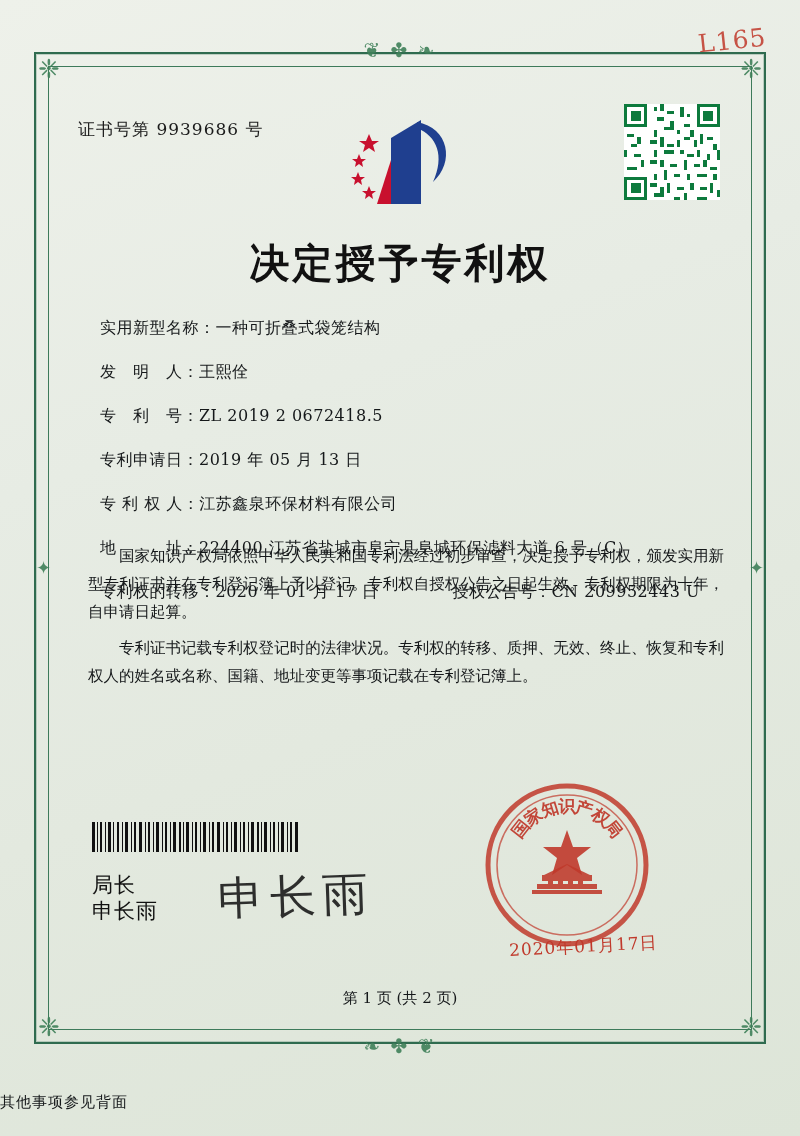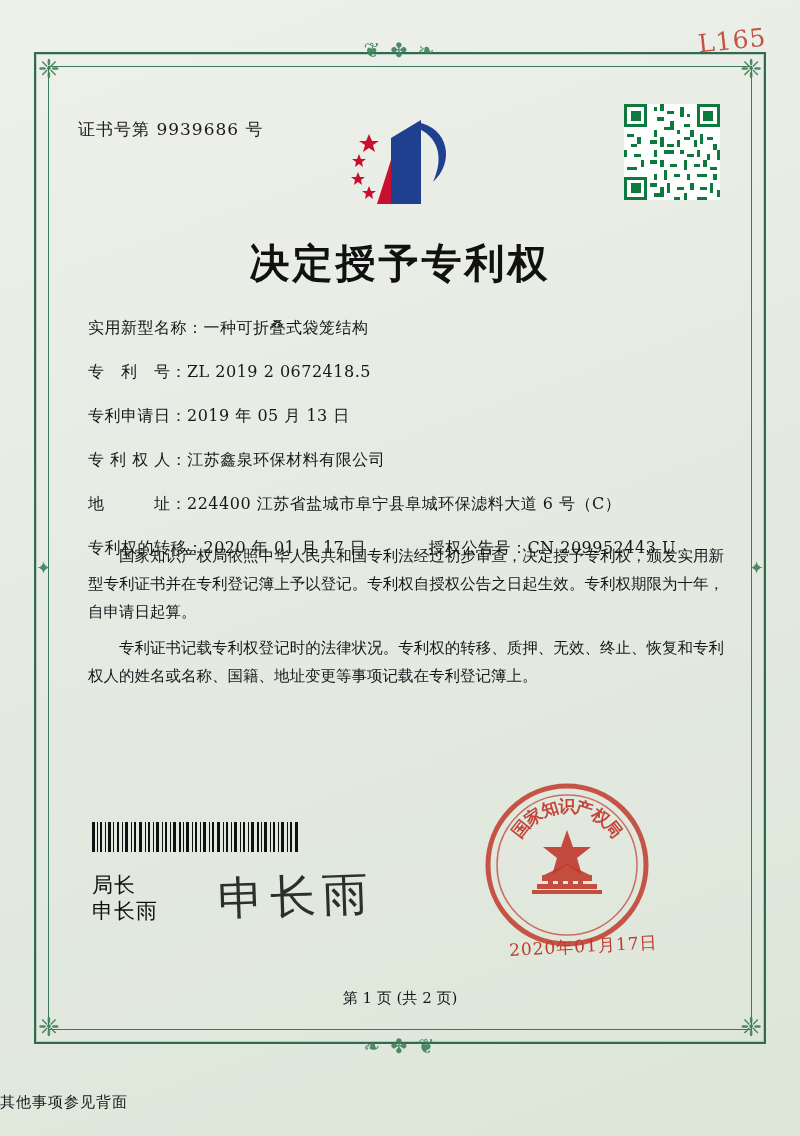--- a/index.html
+++ b/index.html
@@ -120,20 +120,21 @@
     display: flex;
     align-items: baseline;
     margin-bottom: 23px;
     font-family: "DejaVu Serif", serif;
     font-size: 16px;
     color: #15181a;
   }
   .field .lbl {
     white-space: pre;
     letter-spacing: 0.5px;
+    margin-left: 12px;
   }
   .field .val {
     letter-spacing: 0.5px;
   }
   .field.inline-two {
     justify-content: flex-start;
   }
   .field .gap {
     display: inline-block;
     width: 62px;
@@ -342,20 +343,24 @@
     </div>
 
     <div class="title">决定授予专利权</div>
 
     <div class="fields">
       <div class="field">
         <span class="lbl">实用新型名称：</span>
         <span class="val">一种可折叠式袋笼结构</span>
       </div>
       <div class="field">
+        <span class="lbl">发　明　人：</span>
+        <span class="val">王熙佺</span>
+      </div>
+      <div class="field">
         <span class="lbl">专　利　号：</span>
         <span class="val">ZL 2019 2 0672418.5</span>
       </div>
       <div class="field">
         <span class="lbl">专利申请日：</span>
         <span class="val">2019 年 05 月 13 日</span>
       </div>
       <div class="field">
         <span class="lbl">专 利 权 人：</span>
         <span class="val">江苏鑫泉环保材料有限公司</span>

